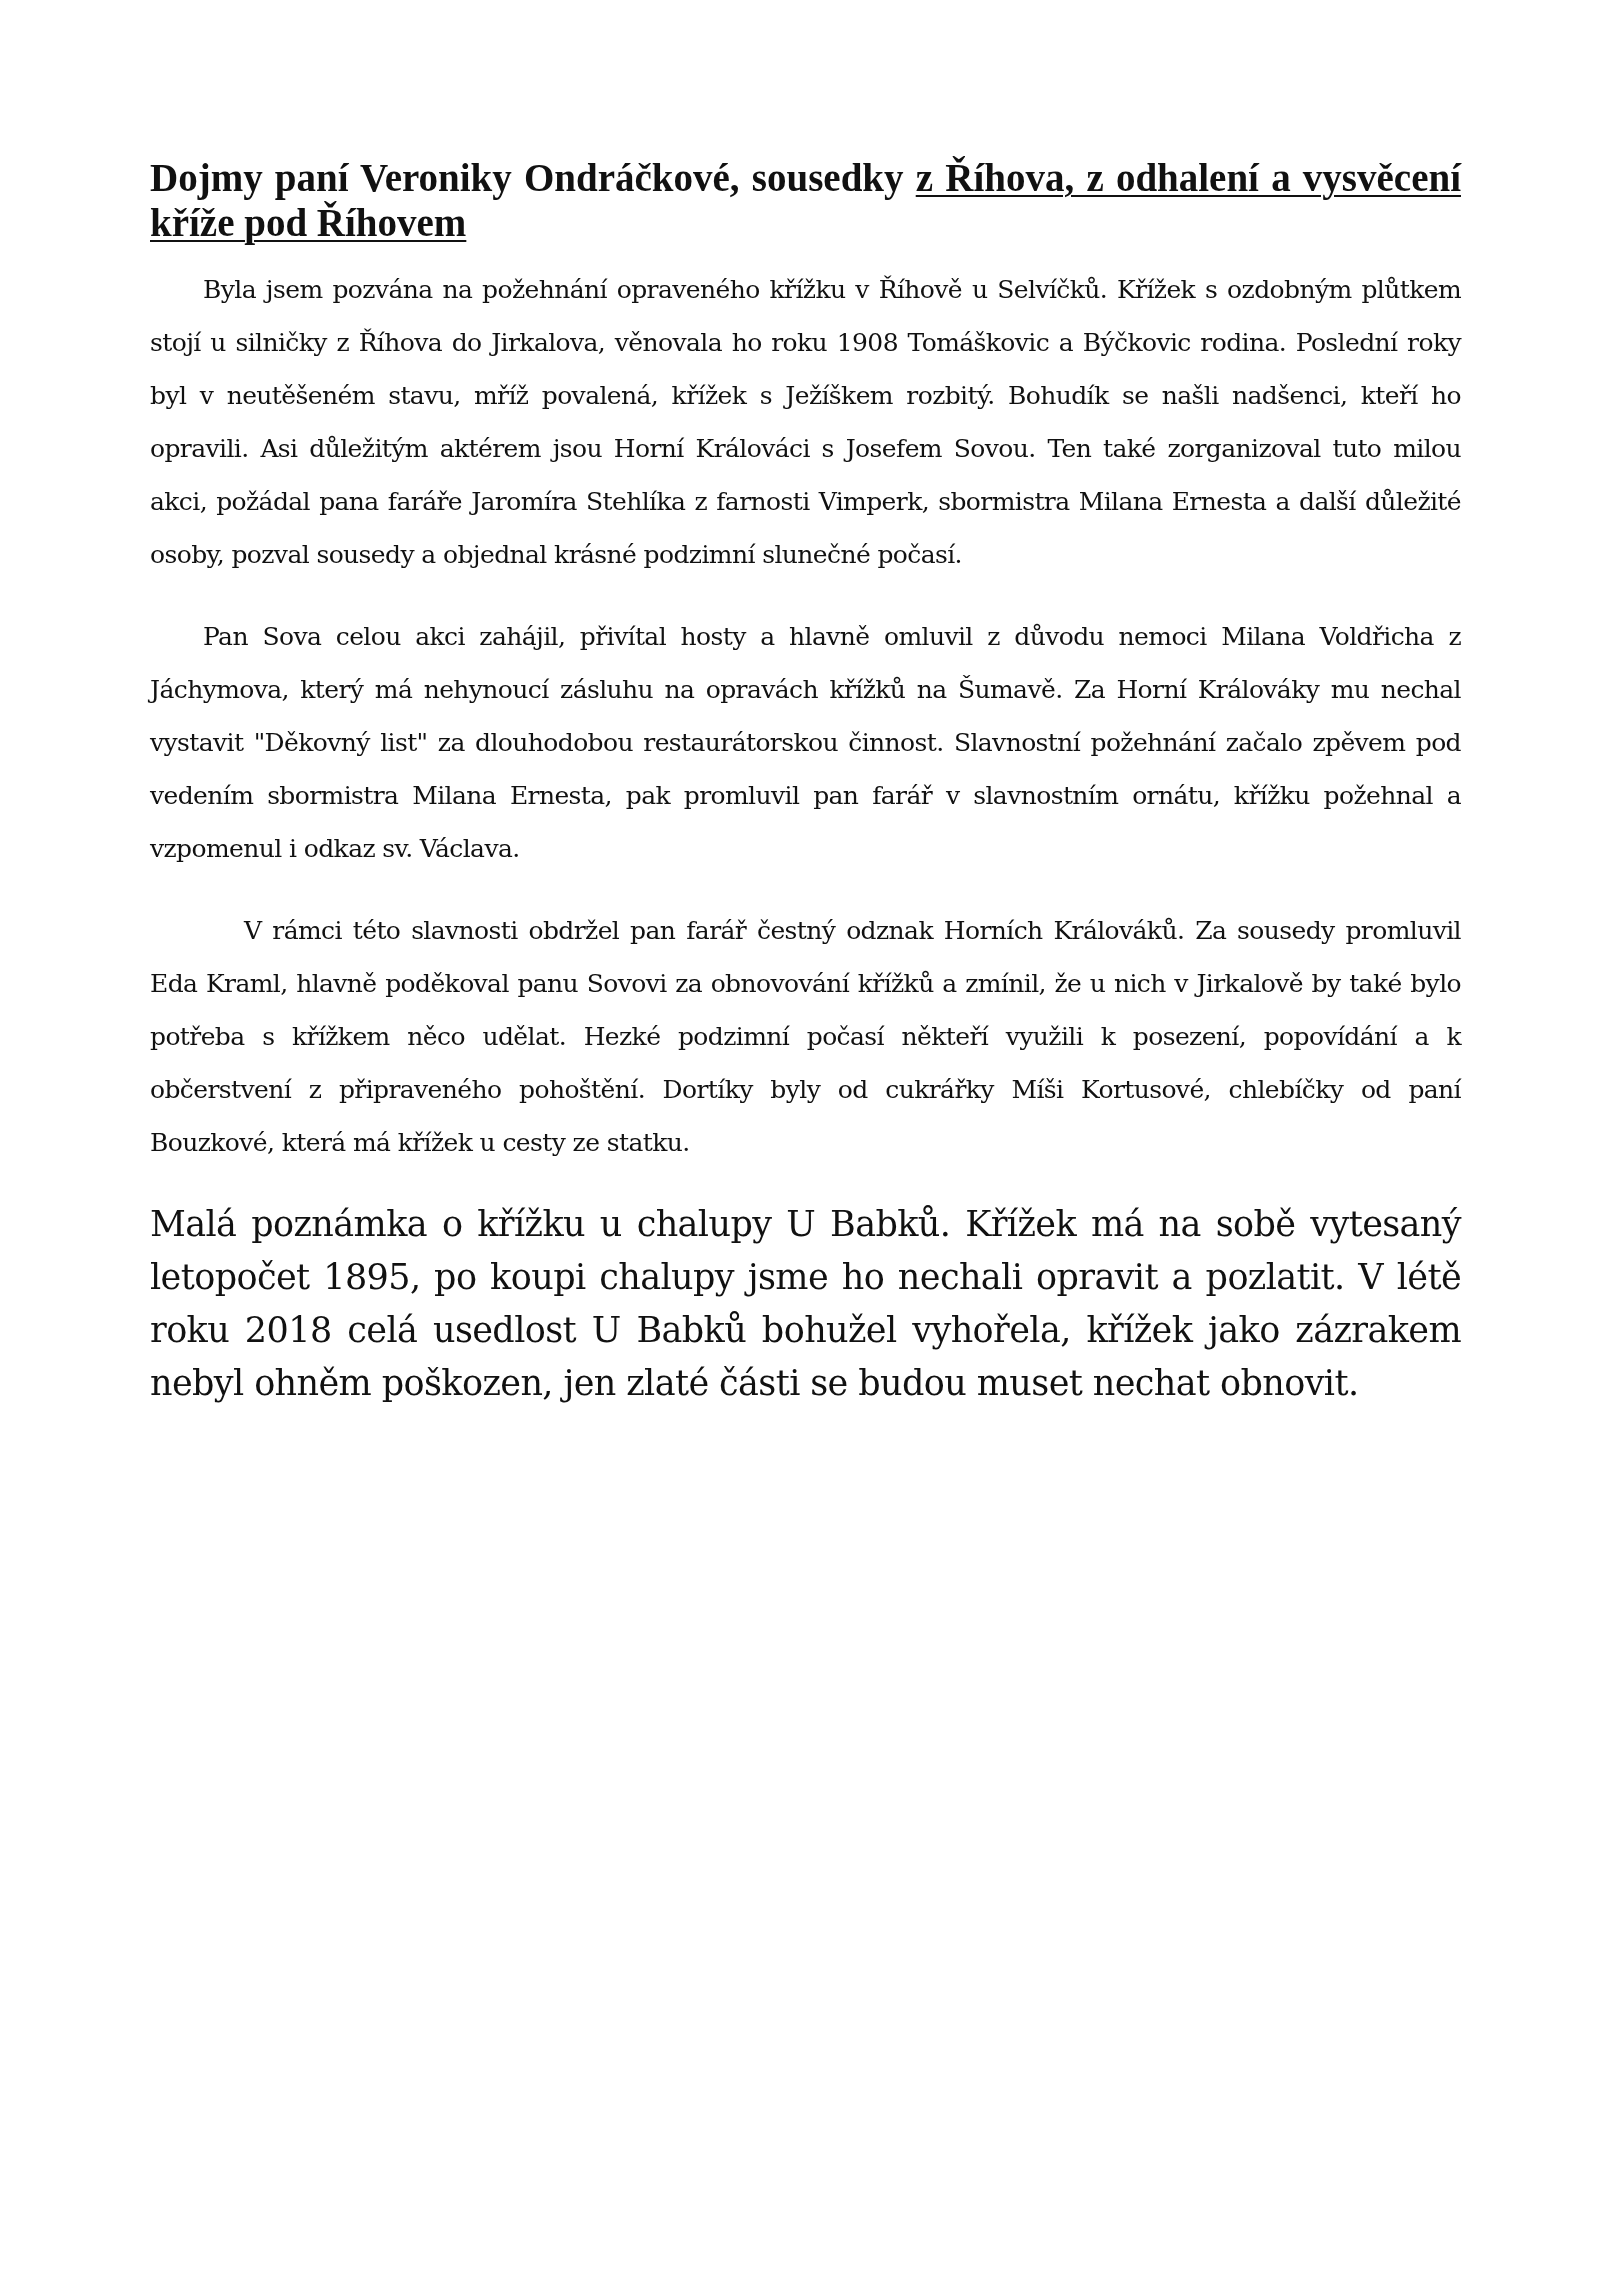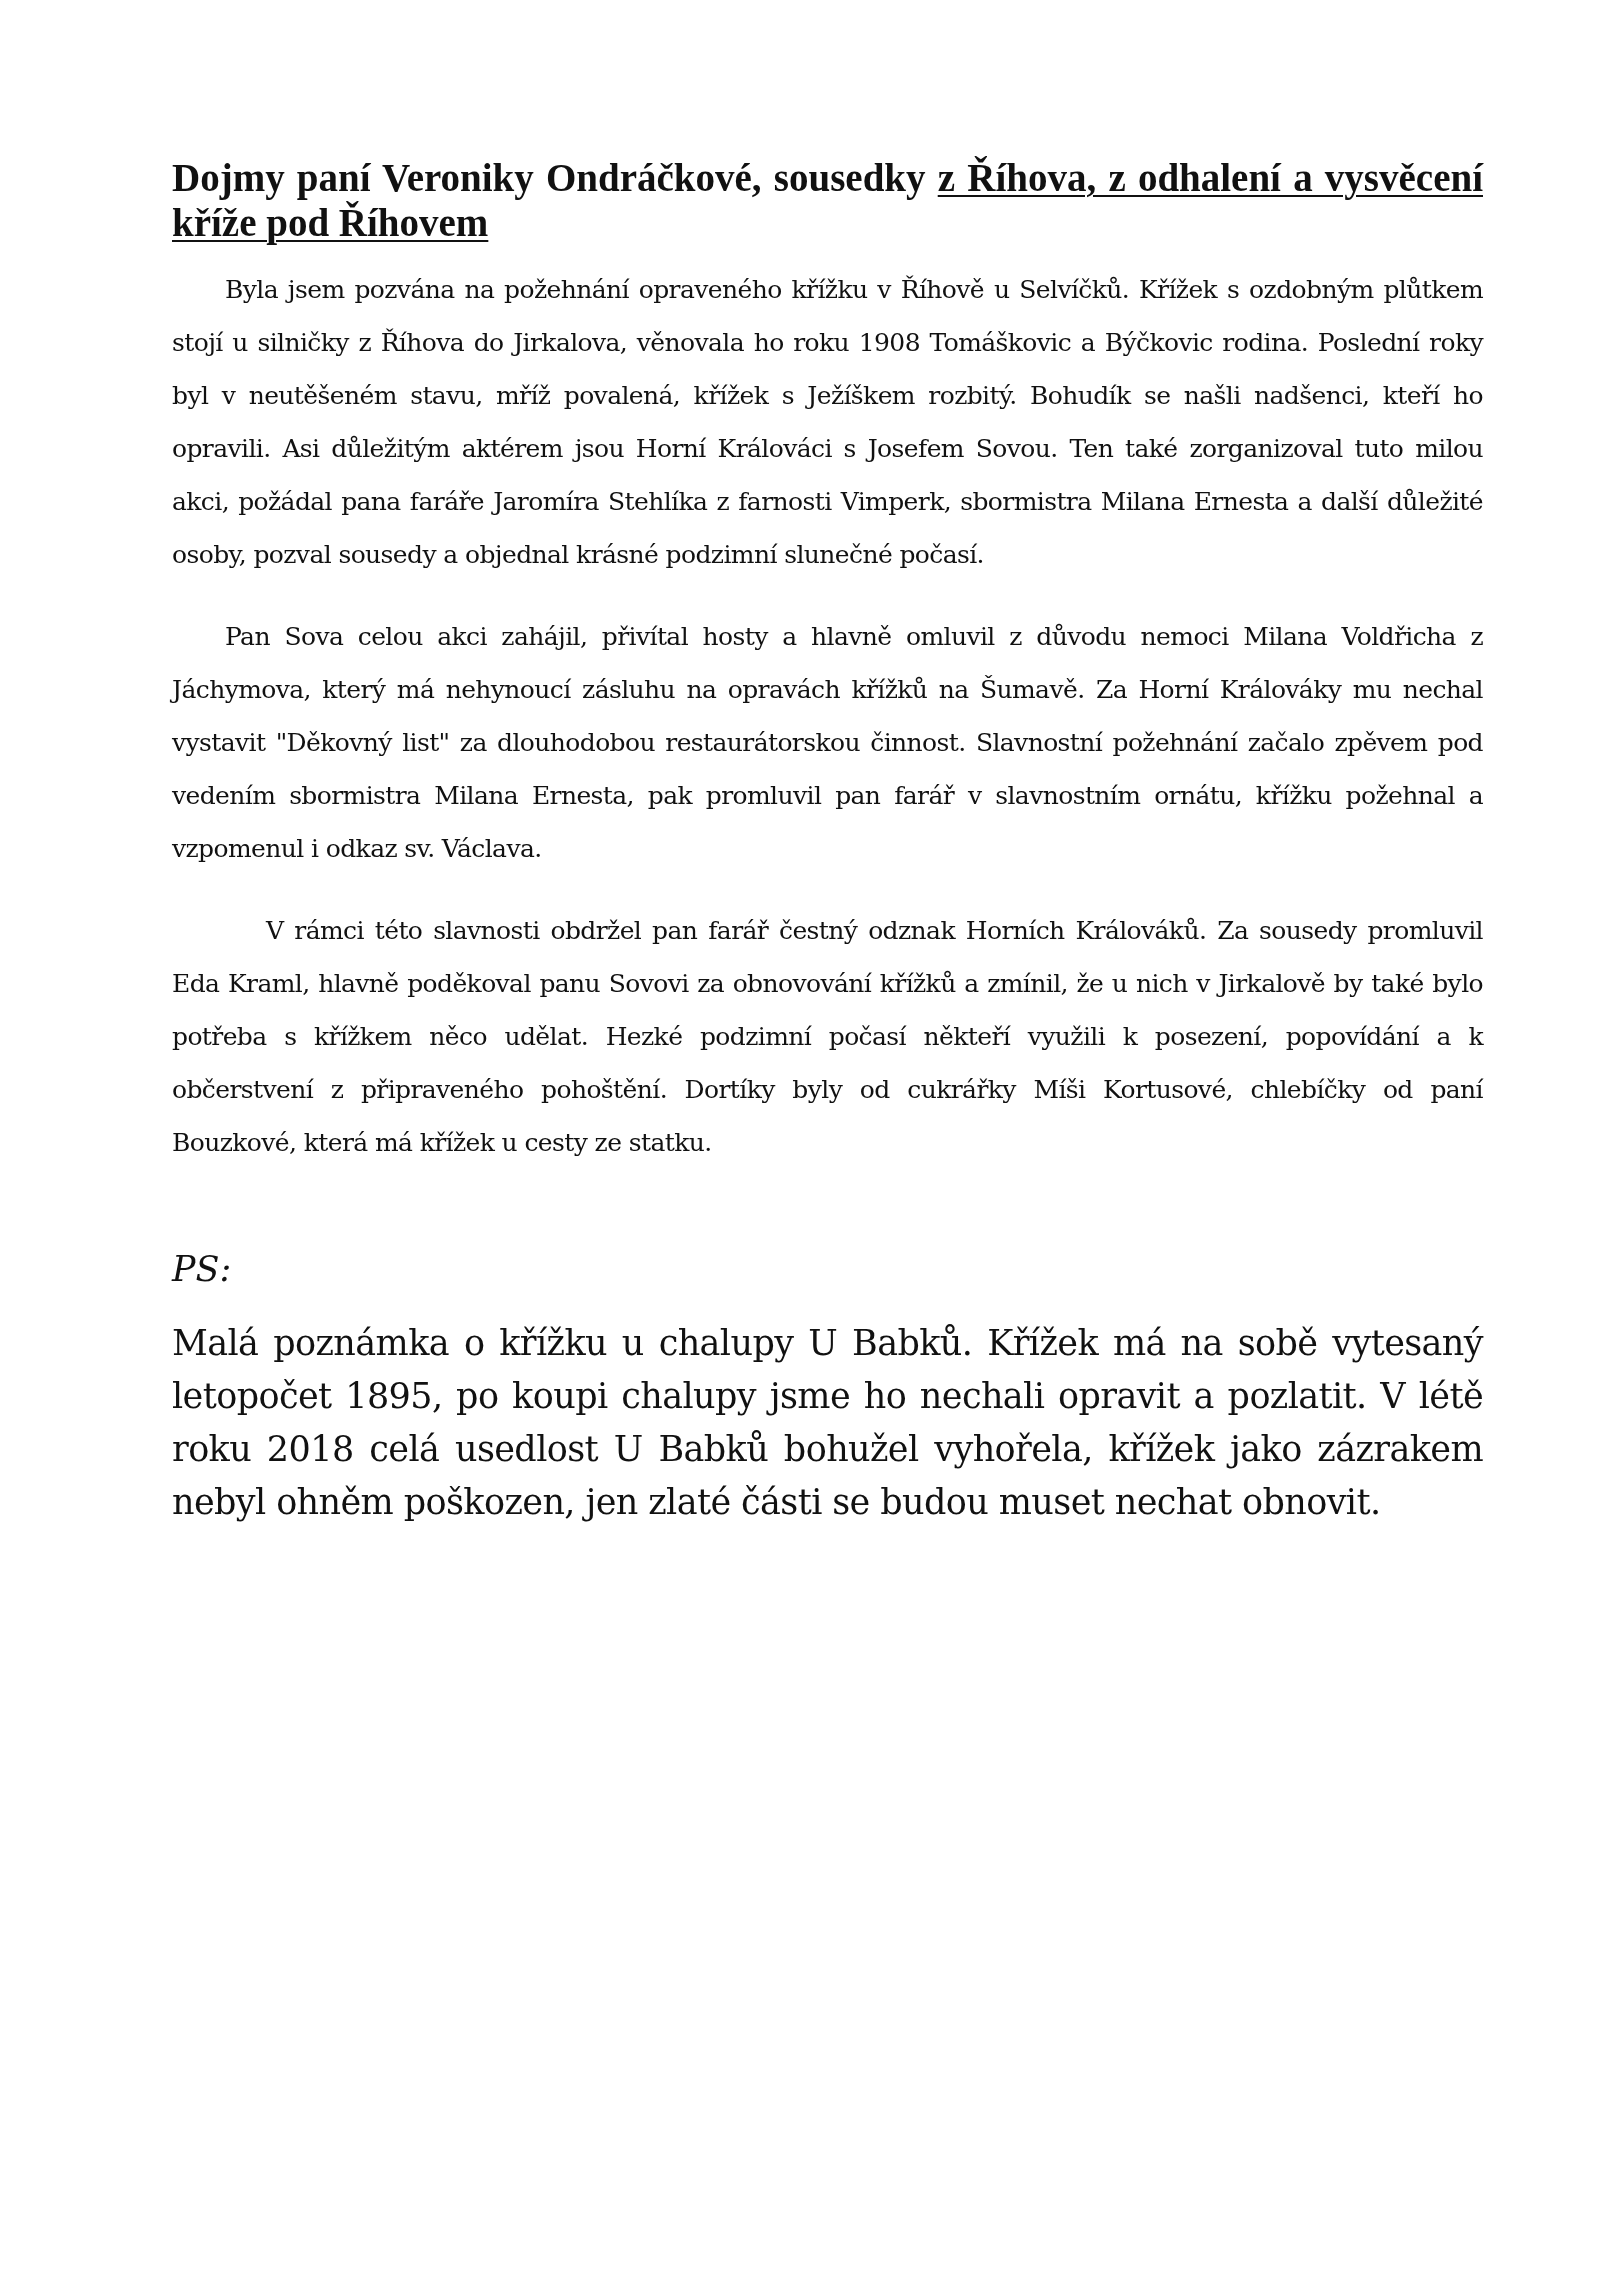--- a/index.html
+++ b/index.html
@@ -1,18 +1,18 @@
 <!DOCTYPE html>
 <html><head>
 <meta charset="utf-8">
 <style>
   html, body { margin: 0; padding: 0; background: #ffffff; }
   body { width: 1621px; height: 2293px; position: relative; overflow: hidden; }
   .page {
-    position: absolute; left: 172px; top: 155px; width: 1311px;
+    position: absolute; left: 150px; top: 155px; width: 1311px;
     color: #111111;
     font-family: "DejaVu Serif", "Liberation Serif", serif;
   }
   .title {
     font-family: "Liberation Serif", "DejaVu Serif", serif;
     font-weight: bold; font-size: 39px; line-height: 45px;
     margin: 0 0 17.6px 0; text-align: justify; text-align-last: left;
   }
   .title .u { text-decoration: underline; text-underline-offset: 3.9px; text-decoration-thickness: 2px; }
   .para {
@@ -37,16 +37,15 @@
 <body>
 
 <div class="page">
   <h1 class="title"><span>Dojmy paní Veroniky Ondráčkové, sousedky </span><span class="u">z Říhova, z odhalení a vysvěcení kříže pod Říhovem</span></h1>
 
   <p class="para p1">Byla jsem pozvána na požehnání opraveného křížku v Říhově u Selvíčků. Křížek s ozdobným plůtkem stojí u silničky z Říhova do Jirkalova, věnovala ho roku 1908 Tomáškovic a Býčkovic rodina. Poslední roky byl v neutěšeném stavu, mříž povalená, křížek s Ježíškem rozbitý. Bohudík se našli nadšenci, kteří ho opravili. Asi důležitým aktérem jsou Horní Králováci s Josefem Sovou. Ten také zorganizoval tuto milou akci, požádal pana faráře Jaromíra Stehlíka z farnosti Vimperk, sbormistra Milana Ernesta a další důležité osoby, pozval sousedy a objednal krásné podzimní slunečné počasí.</p>
   <p class="para p2">Pan Sova celou akci zahájil, přivítal hosty a hlavně omluvil z důvodu nemoci Milana Voldřicha z Jáchymova, který má nehynoucí zásluhu na opravách křížků na Šumavě. Za Horní Králováky mu nechal vystavit "Děkovný list" za dlouhodobou restaurátorskou činnost. Slavnostní požehnání začalo zpěvem pod vedením sbormistra Milana Ernesta, pak promluvil pan farář v slavnostním ornátu, křížku požehnal a vzpomenul i odkaz sv. Václava.</p>
   <p class="para p3">V rámci této slavnosti obdržel pan farář čestný odznak Horních Králováků.  Za sousedy promluvil Eda Kraml, hlavně poděkoval panu Sovovi za obnovování křížků a zmínil, že u nich v Jirkalově by také bylo potřeba s křížkem něco udělat. Hezké podzimní počasí někteří využili k posezení, popovídání a k občerstvení z připraveného pohoštění. Dortíky byly od cukrářky Míši Kortusové, chlebíčky od paní Bouzkové, která má křížek u cesty ze statku.</p>
 
 
-  <p class="ps-label">PS:</p>
   <p class="ps-body">Malá poznámka o křížku u chalupy U Babků. Křížek má na sobě vytesaný letopočet 1895, po koupi chalupy jsme ho nechali opravit a pozlatit. V létě roku 2018 celá usedlost U Babků bohužel vyhořela, křížek jako zázrakem nebyl ohněm poškozen, jen zlaté části se budou muset nechat obnovit.</p>
 </div>
 
 
 </body></html>

